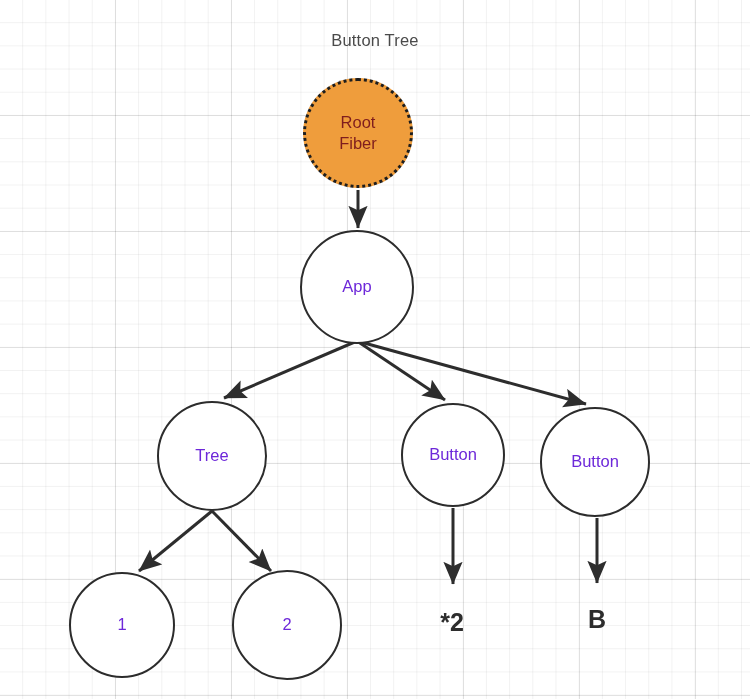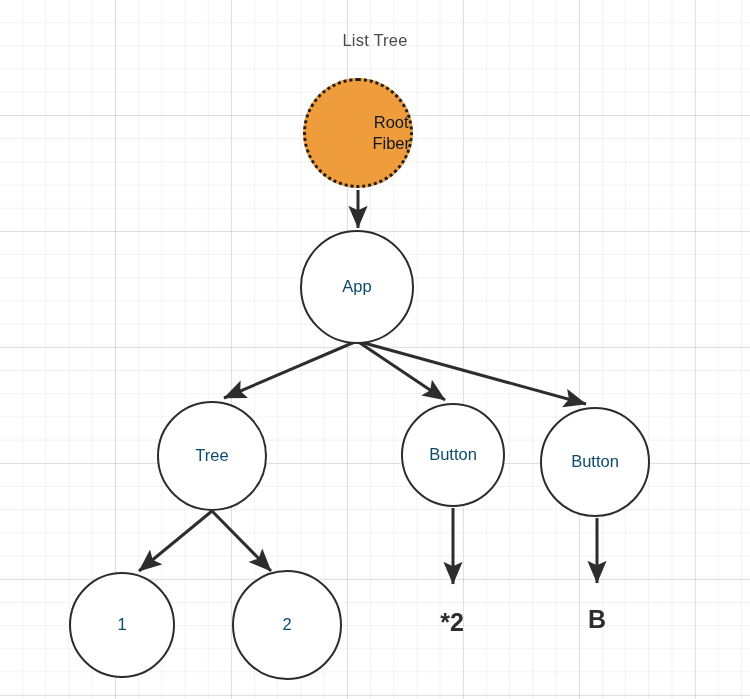--- a/index.html
+++ b/index.html
@@ -49,50 +49,49 @@
     position: absolute;
     box-sizing: border-box;
     border-radius: 50%;
     display: flex;
     align-items: center;
     justify-content: center;
     text-align: center;
     font-family: "Liberation Sans", sans-serif;
     font-size: 16.5px;
     line-height: 1.28;
-    color: #0c4a6e;
+    color: #6d28d9;
     background: #ffffff;
     border: 2.4px solid #2c2c2c;
   }
   .node.root {
     background: #ef9d3c;
     border: 3px dotted #1d1d1d;
-    color: #0f172a;
-    justify-content: flex-end;
+    color: #7f1d1d;
   }
   .node .node-label {
     pointer-events: none;
     white-space: pre-line;
   }
   .leaf-text {
     position: absolute;
     font-family: "Liberation Sans", sans-serif;
     font-weight: bold;
     font-size: 25px;
     color: #2d2d2d;
     text-align: center;
     white-space: nowrap;
   }
 </style>
 </head>
 <body>
 
 <div id="canvas">
 
-  <div class="diagram-title">List Tree</div>
+  <div class="diagram-title">Button Tree</div>
 
   <svg id="edges" viewBox="0 0 750 699" xmlns="http://www.w3.org/2000/svg">
     <defs>
       <marker id="arrowhead" markerWidth="9" markerHeight="9" refX="7.4" refY="3.2" orient="auto" markerUnits="strokeWidth">
         <path d="M0,0 L7.6,3.2 L0,6.4 L1.5,3.2 z" fill="#2d2d2d"></path>
       </marker>
     </defs>
     <g id="edge-group" stroke="#2d2d2d" stroke-width="3" fill="none">
         <line x1="358" y1="190" x2="358" y2="228" marker-end="url(#arrowhead)" stroke-linecap="butt"></line>
         <line x1="357" y1="341" x2="224" y2="398" marker-end="url(#arrowhead)" stroke-linecap="butt"></line>

